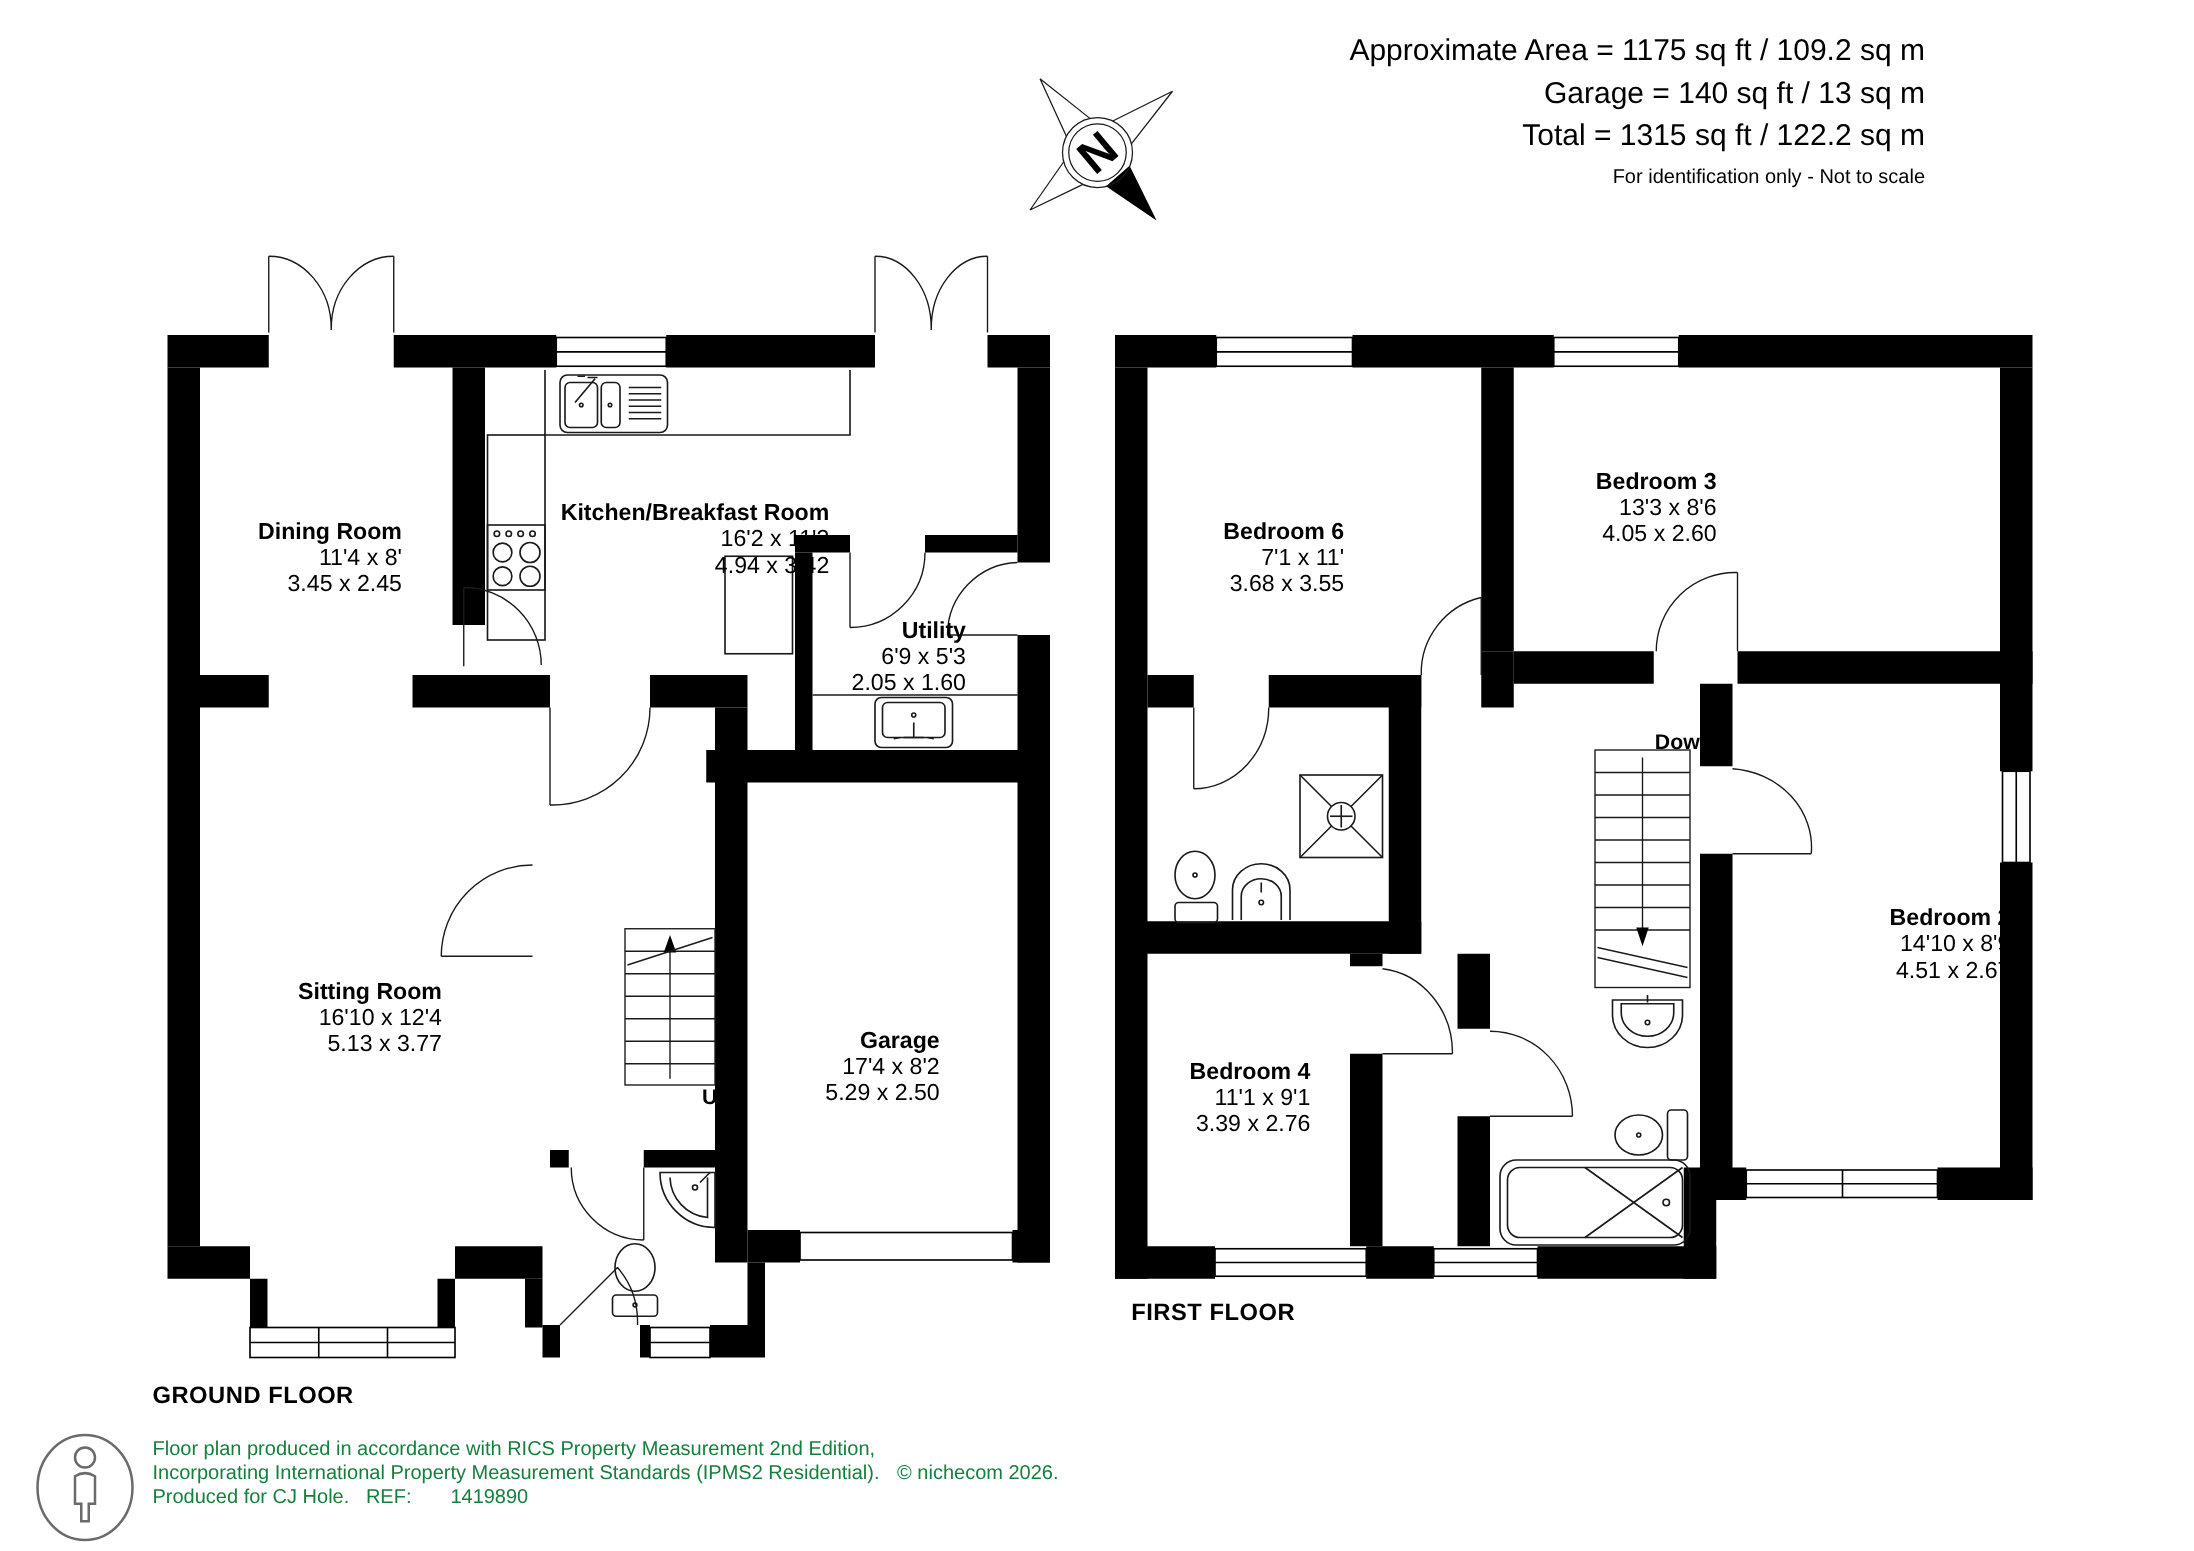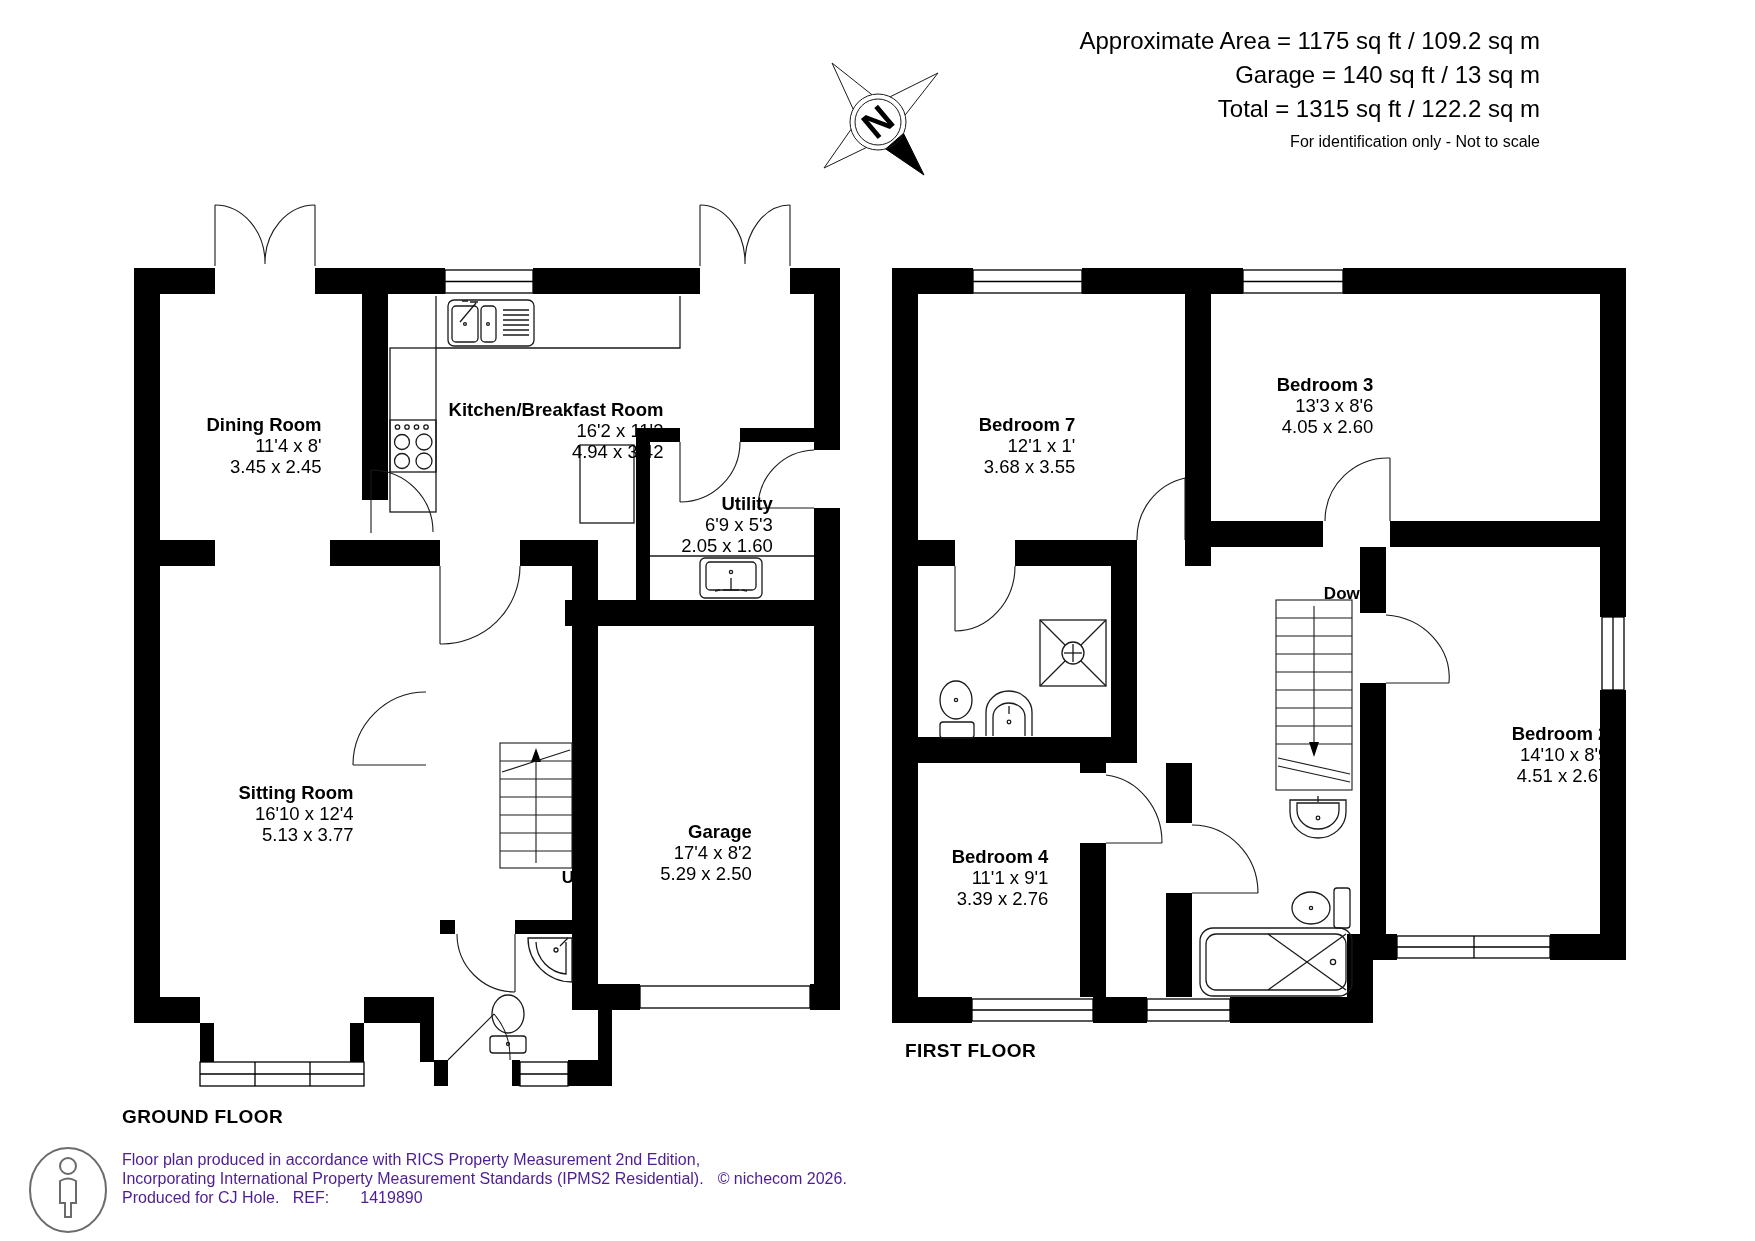--- a/index.html
+++ b/index.html
@@ -14,21 +14,21 @@
   .room-label{
     position:absolute;transform:translateX(-50%);text-align:right;
     font-size:18.5px;line-height:21px;white-space:nowrap;
   }
   .room-label .rname{font-weight:bold;}
   .stair-label{
     position:absolute;transform:translateX(-50%);
     font-weight:bold;font-size:17px;line-height:17px;margin-left:36px;
   }
   .floor-title{position:absolute;font-weight:bold;font-size:19px;letter-spacing:.4px;}
-  .footer{position:absolute;left:122px;top:1150px;font-size:16px;line-height:19px;color:#4c1d95;}
+  .footer{position:absolute;left:122px;top:1150px;font-size:16px;line-height:19px;color:#15803d;}
   .footer .pre{white-space:pre;}
   .footer .cp{margin-left:14px;}
 </style>
 </head>
 <body>
 
 <div class="canvas">
 
   <div class="header">
     <div class="hline">Approximate Area = 1175 sq ft / 109.2 sq m</div>
@@ -319,22 +319,22 @@
     <div>16'10 x 12'4</div>
     <div>5.13 x 3.77</div>
   </div>
   <div class="room-label" style="left:706px;top:821px;">
     <div class="rname">Garage</div>
     <div>17'4 x 8'2</div>
     <div>5.29 x 2.50</div>
   </div>
 
   <div class="room-label" style="left:1027px;top:414px;">
-    <div class="rname">Bedroom 7</div>
-    <div>12'1 x 1'</div>
+    <div class="rname">Bedroom 6</div>
+    <div>7'1 x 11'</div>
     <div>3.68 x 3.55</div>
   </div>
   <div class="room-label" style="left:1325px;top:374px;">
     <div class="rname">Bedroom 3</div>
     <div>13'3 x 8'6</div>
     <div>4.05 x 2.60</div>
   </div>
   <div class="room-label" style="left:1534px;top:723px;margin-left:26px;">
     <div class="rname">Bedroom 2</div>
     <div>14'10 x 8'9</div>

